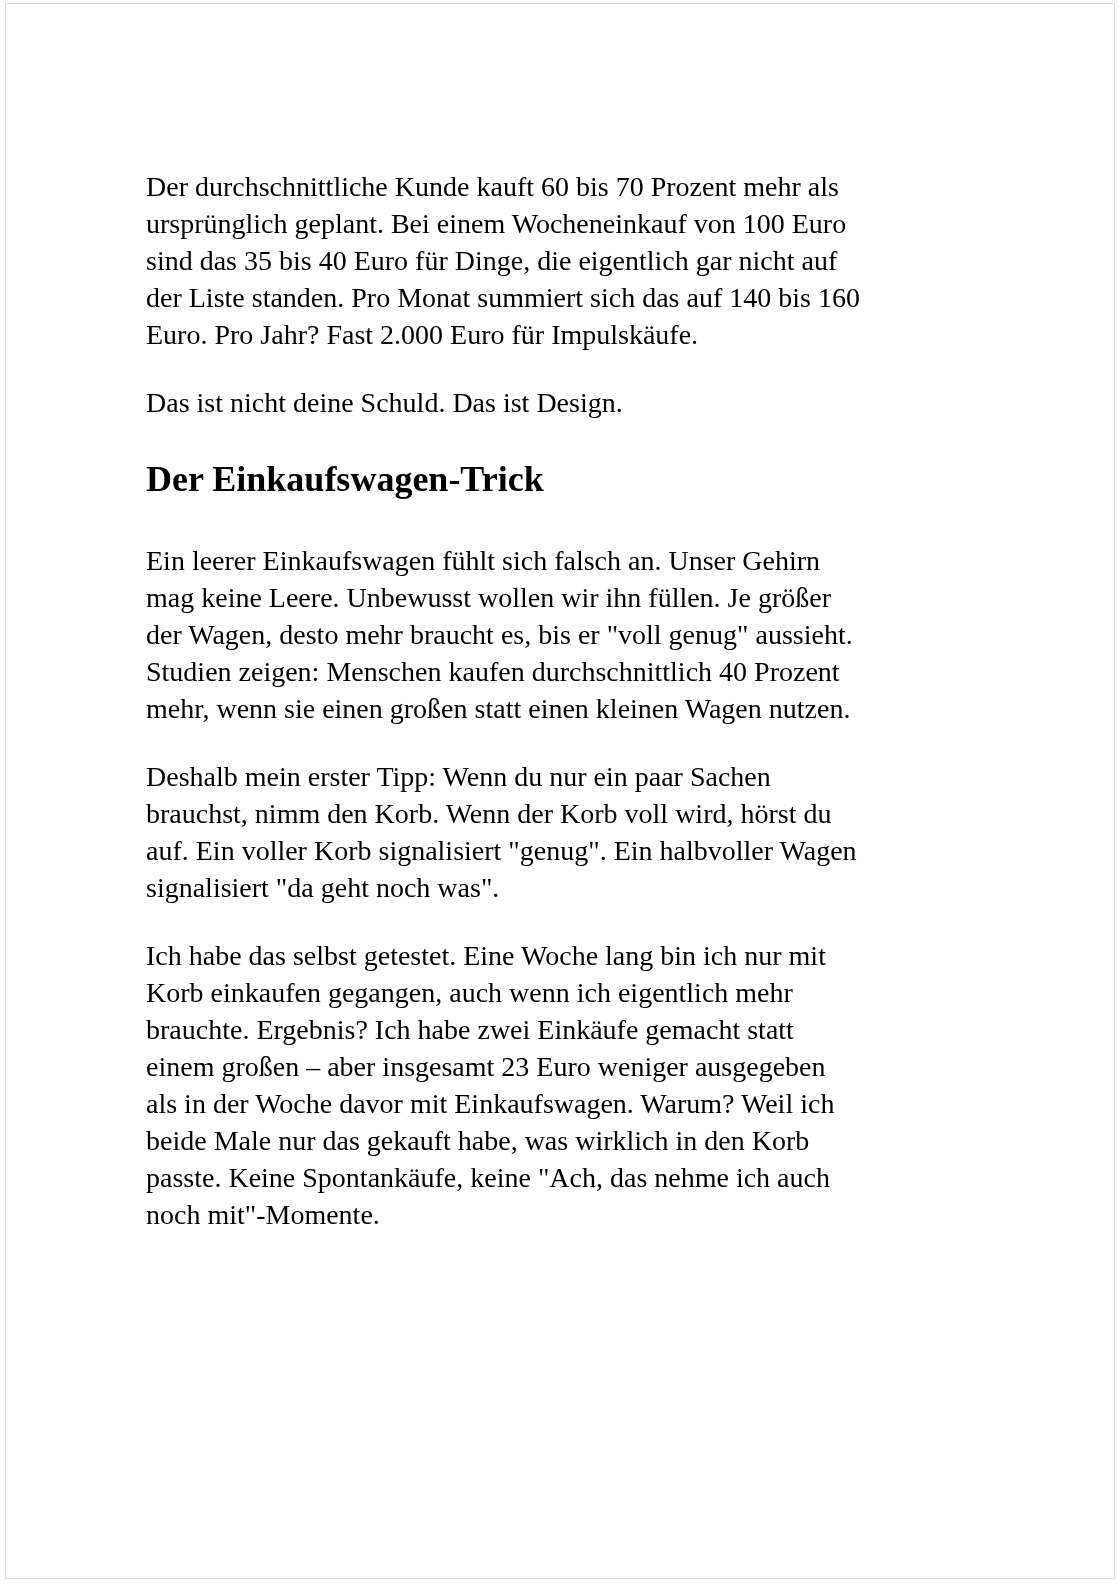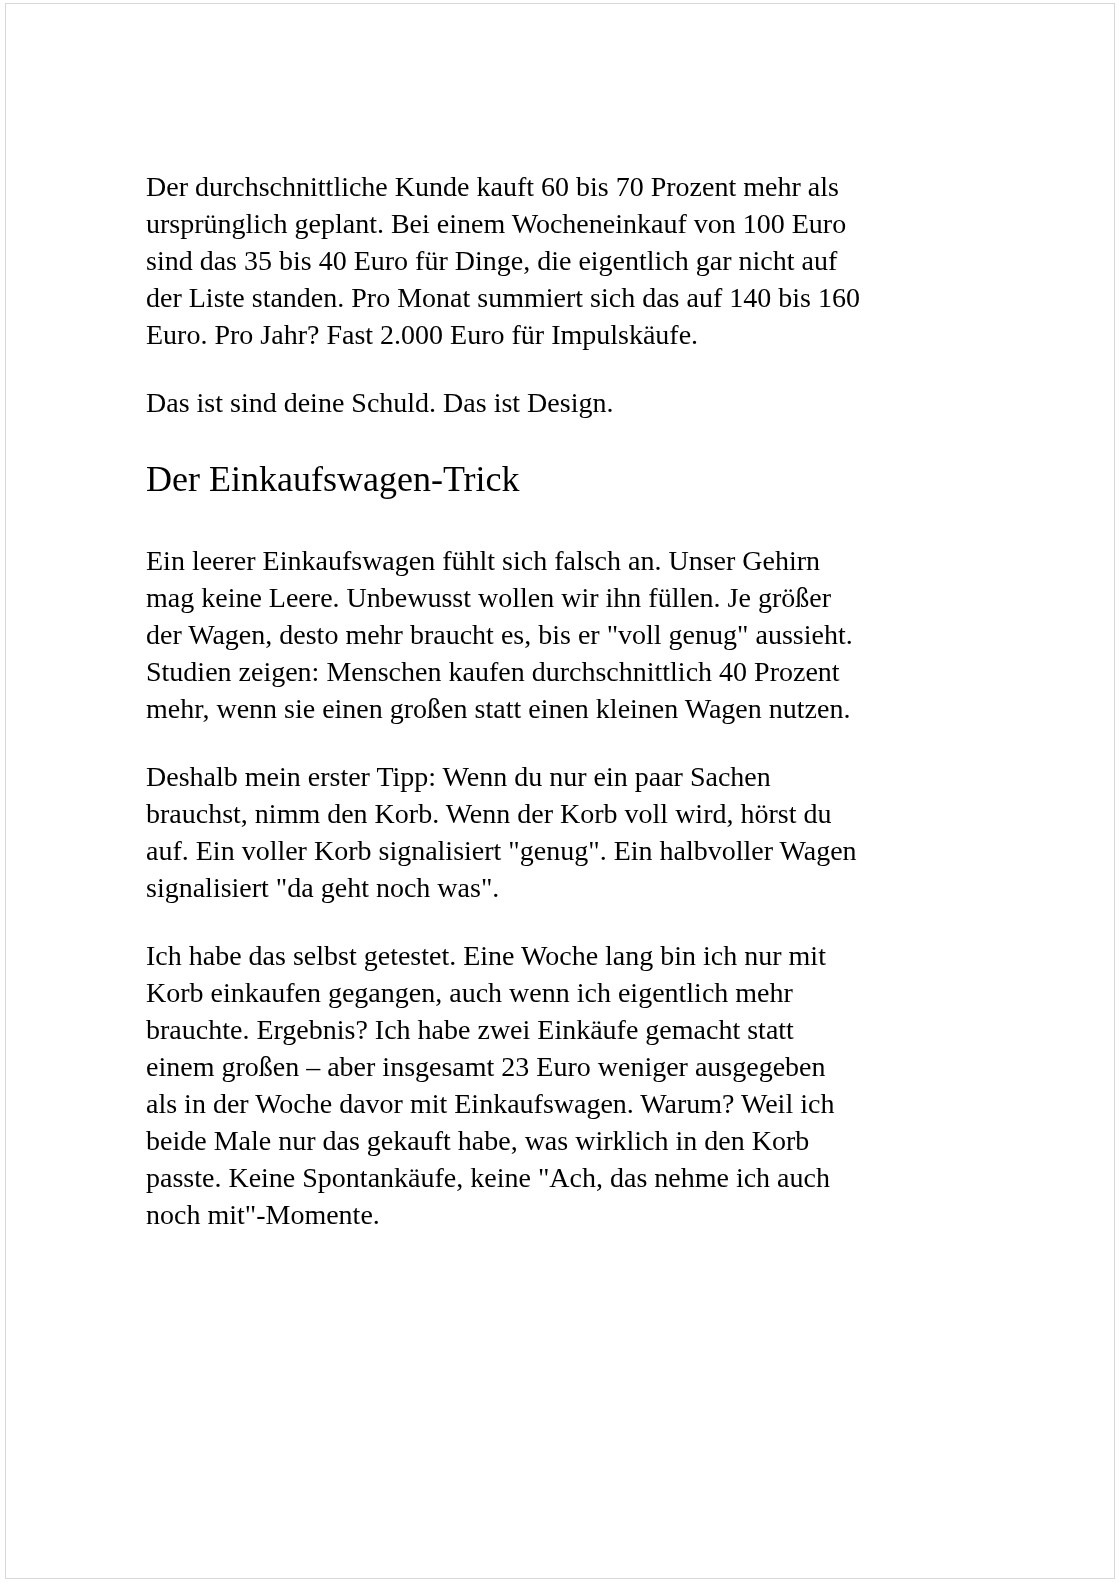--- a/index.html
+++ b/index.html
@@ -37,40 +37,40 @@
   .body-paragraph {
     font-size: 28px;
     line-height: 37px;
     margin: 0 0 31px 0;
     white-space: pre-line;
     color: #000000;
   }
   .section-heading {
     font-size: 36px;
     line-height: 43px;
-    font-weight: 400;
+    font-weight: 700;
     margin: 37px 0 41px 0;
     white-space: pre-line;
     color: #000000;
   }
 </style>
 </head>
 <body>
 
 <div class="page"></div>
 
 <div class="content">
 
   <p class="body-paragraph">Der durchschnittliche Kunde kauft 60 bis 70 Prozent mehr als
 ursprünglich geplant. Bei einem Wocheneinkauf von 100 Euro
 sind das 35 bis 40 Euro für Dinge, die eigentlich gar nicht auf
 der Liste standen. Pro Monat summiert sich das auf 140 bis 160
 Euro. Pro Jahr? Fast 2.000 Euro für Impulskäufe.</p>
 
-  <p class="body-paragraph">Das ist sind deine Schuld. Das ist Design.</p>
+  <p class="body-paragraph">Das ist nicht deine Schuld. Das ist Design.</p>
 
   <h2 class="section-heading">Der Einkaufswagen-Trick</h2>
 
 
   <p class="body-paragraph">Ein leerer Einkaufswagen fühlt sich falsch an. Unser Gehirn
 mag keine Leere. Unbewusst wollen wir ihn füllen. Je größer
 der Wagen, desto mehr braucht es, bis er "voll genug" aussieht.
 Studien zeigen: Menschen kaufen durchschnittlich 40 Prozent
 mehr, wenn sie einen großen statt einen kleinen Wagen nutzen.</p>
 

